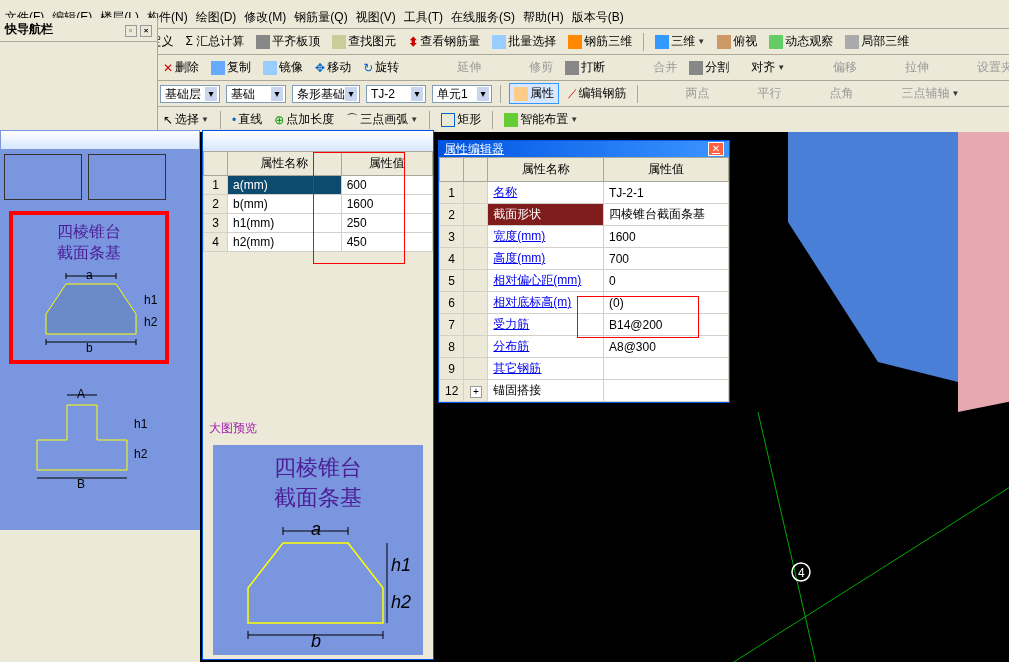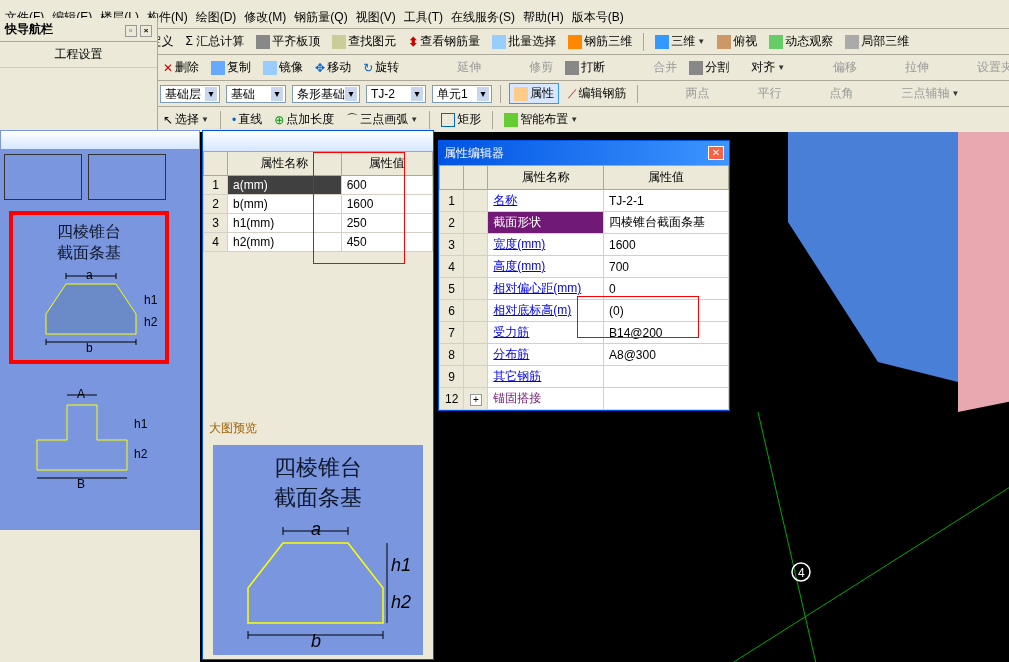--- a/index.html
+++ b/index.html
@@ -9,34 +9,34 @@
 .toolbar-row { background: #ece9d8; padding: 2px 5px; border-bottom: 1px solid #aca899; display: flex; align-items: center; gap: 6px; flex-wrap: nowrap; overflow: hidden; height: 26px; }
 .toolbar-row .sep { width: 1px; height: 18px; background: #aca899; margin: 0 2px; }
 .toolbar-btn { display: inline-flex; align-items: center; gap: 2px; padding: 1px 3px; cursor: pointer; white-space: nowrap; }
 .toolbar-btn .ico { width: 14px; height: 14px; display: inline-block; }
 .dropdown-arrow { font-size: 8px; color: #333; }
 .panel-title { background: #ece9d8; padding: 3px 5px; border-bottom: 1px solid #aca899; font-weight: bold; display:flex; justify-content:space-between; align-items:center; }
 .panel-title .btns span { width:12px; height:12px; display:inline-block; border:1px solid #999; font-size:8px; text-align:center; line-height:10px; }
 .panel-item { padding: 4px 5px; text-align: center; border-bottom: 1px solid #ccc; cursor: pointer; }
 .shape-thumb { background: #7a96df; margin: 5px; padding: 3px; display: inline-block; }
 .shape-thumb.selected { border: 4px solid #ff0000; }
-.shape-title { color: #0f172a; font-family: SimSun; font-size: 18px; text-align: center; padding-top: 4px; }
+.shape-title { color: #4c1d95; font-family: SimSun; font-size: 18px; text-align: center; padding-top: 4px; }
 .viewport { flex: 1; background: #000; position: relative; }
 .prop-window { position: absolute; background: #ece9d8; border: 1px solid #0054e3; box-shadow: 2px 2px 4px rgba(0,0,0,.3); }
-.prop-titlebar { background: linear-gradient(to right,#0054e3,#3d95ff); color: #fff; padding: 2px 5px; display: flex; justify-content: space-between; align-items: center; height: 24px; font-size: 12px; }
+.prop-titlebar { background: linear-gradient(to right,#0054e3,#3d95ff); color: #fff; padding: 2px 5px; display: flex; justify-content: space-between; align-items: center; height: 16px; font-size: 12px; text-decoration: underline; }
 .prop-close { width: 16px; height: 14px; background: #ff6040; color: #fff; text-align: center; line-height: 12px; font-size: 10px; cursor: pointer; border: 1px solid #fff; }
 .prop-table { background: #fff; border-collapse: collapse; width: 100%; }
 .prop-table th { background: #ece9d8; border: 1px solid #aca899; padding: 3px 6px; font-weight: normal; text-align: center; }
 .prop-table td { border: 1px solid #d4d0c8; padding: 2px 5px; height: 18px; }
 .prop-table td.rownum { background: #ece9d8; text-align: center; width: 24px; color: #000; }
 .prop-table td.link { color: #0000ee; text-decoration: underline; cursor: pointer; }
 .row-sel td:not(.rownum) { }
 .row-sel td.rownum { background: #ece9d8; }
-.row-sel-active { background: #404040; color: #fff; }
-.preview-label { color: #a16207; padding: 4px; font-size: 12px; }
+.row-sel-active { background: #0c4a6e; color: #fff; }
+.preview-label { color: #a21caf; padding: 4px; font-size: 12px; }
 .preview-big { background: #7a96df; width: 210px; height: 210px; margin: 2px; position: relative; }
 .combo { border: 1px solid #7f9db9; background: #fff; padding: 1px 14px 1px 4px; position: relative; display: inline-block; min-width: 60px; height: 18px; line-height: 14px; }
 .combo::after { content: "▾"; position: absolute; right: 2px; top: 1px; font-size: 10px; color: #000; background: #c8d6ee; width: 12px; text-align: center; }
 .red-box1 { position:absolute; border:1px solid red; pointer-events:none; }
 .disabled { color: #999; margin-left: 36px; }
 .expand-btn { width:12px; height:12px; border:1px solid #999; display:inline-flex; align-items:center; justify-content:center; font-size:10px; line-height:10px; background:#fff; }
 </style>
 </head>
 <body>
 
@@ -223,21 +223,20 @@
       <span>智能布置</span>
       <span class="dropdown-arrow">▼</span>
     </span>
 </div>
 
 <div style="position:absolute;left:0;top:18px;width:158px;background:#ece9d8;border-right:1px solid #aca899;height:114px;">
   <div class="panel-title">
     <span>快导航栏</span>
     <span class="btns"><span>▫</span> <span>×</span></span>
   </div>
-  <div class="panel-item">工程设置</div>
 </div>
 
 <div class="viewport" style="position:absolute;left:158px;top:132px;right:0;bottom:0;">
 
   <svg width="100%" height="100%" style="position:absolute;left:0;top:0;">
     <polygon points="630,-20 900,-20 1009,60 1009,230 920,280 720,230 630,90" fill="#4a7fd8"></polygon>
     <polygon points="800,-20 900,-20 900,260 800,280" fill="#e8a8b0"></polygon>
     <polygon points="900,-20 940,-10 940,250 900,260" fill="#d08898"></polygon>
     <line x1="560" y1="540" x2="860" y2="350" stroke="#0a0" stroke-width="1"></line>
     <line x1="600" y1="280" x2="660" y2="540" stroke="#0a0" stroke-width="1"></line>
@@ -353,21 +352,21 @@
       <tbody id="big-rows">
         <tr>
           <td class="rownum">1</td>
           <td class="rownum"></td>
           <td class="link">名称</td>
           <td>TJ-2-1</td>
         </tr>
         <tr>
           <td class="rownum">2</td>
           <td class="rownum"></td>
-          <td style="background: #701a75; color: rgb(255, 255, 255);">截面形状</td>
+          <td style="background: #7f1d1d; color: rgb(255, 255, 255);">截面形状</td>
           <td>四棱锥台截面条基</td>
         </tr>
         <tr>
           <td class="rownum">3</td>
           <td class="rownum"></td>
           <td class="link">宽度(mm)</td>
           <td>1600</td>
         </tr>
         <tr>
           <td class="rownum">4</td>
@@ -401,20 +400,20 @@
         </tr>
         <tr>
           <td class="rownum">9</td>
           <td class="rownum"></td>
           <td class="link">其它钢筋</td>
           <td></td>
         </tr>
         <tr>
           <td class="rownum">12</td>
           <td class="rownum"><span class="expand-btn">+</span></td>
-          <td style="color: #701a75;">锚固搭接</td>
+          <td style="color: #000000;">锚固搭接</td>
           <td></td>
         </tr>
       </tbody>
   </table>
 </div>
 
 <div class="red-box1" style="left:577px;top:296px;width:122px;height:42px;"></div>
 
 </body></html>

